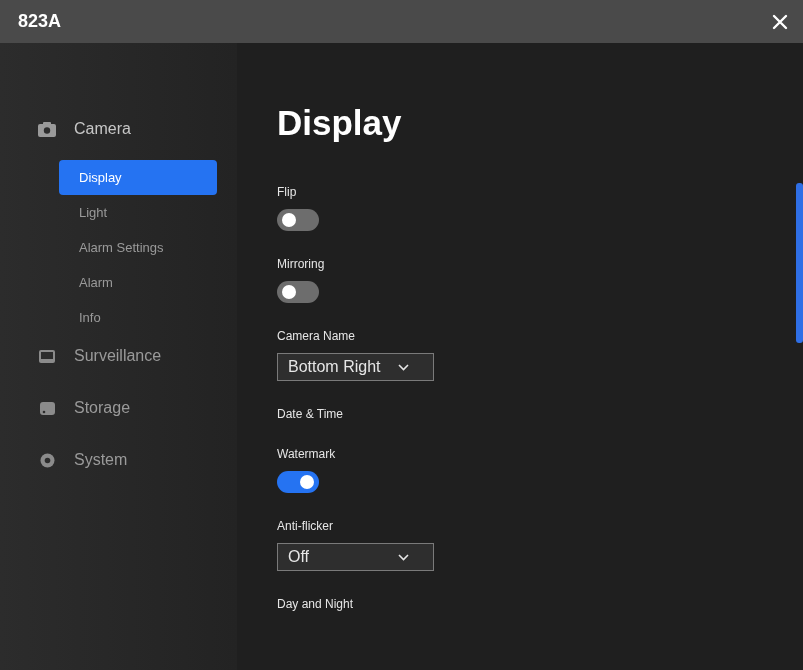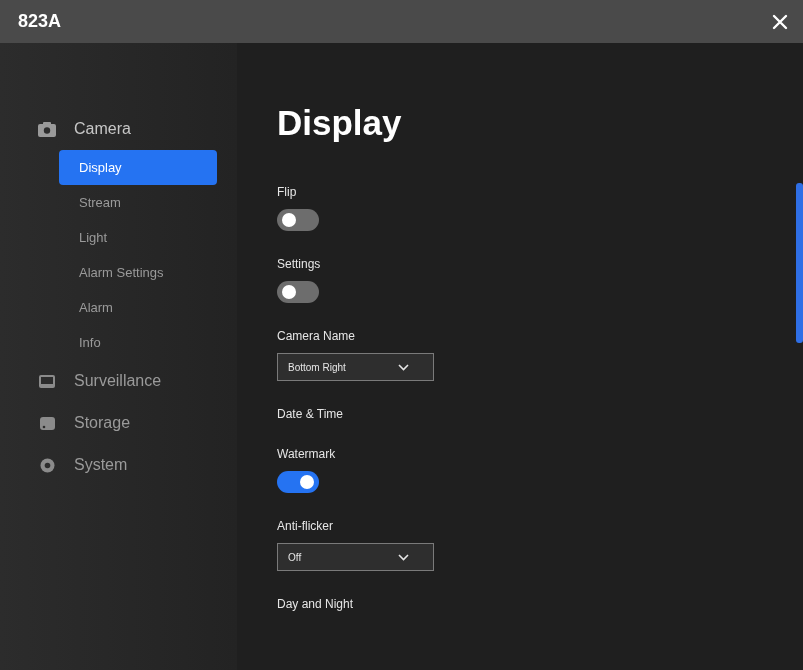--- a/index.html
+++ b/index.html
@@ -32,21 +32,21 @@
   .sidebar {
     width: 237px;
     background: linear-gradient(to right, #2c2c2c, #232323);
     padding-top: 65px;
     color: #8b8b8b;
   }
   .side-group-head {
     display: flex;
     align-items: center;
     gap: 18px;
-    padding: 12px 0 12px 38px;
+    padding: 12px 0 22px 38px;
     font-size: 16px;
     color: #9a9a9a;
     cursor: pointer;
   }
   .side-group-head.active-head { color: #c7c7c7; }
   .side-group-head .icon { width: 18px; height:18px; display:flex; align-items:center; justify-content:center; }
   .side-sub {
     display: block;
     font-size: 13px;
     color: #9a9a9a;
@@ -86,21 +86,21 @@
     width: 14px; height: 14px; border-radius: 50%;
     background: #fff; position: absolute; top: 4px;
   }
   .toggle-off .knob { left: 5px; }
   .toggle-on  .knob { right: 5px; }
   .select {
     width: 157px; height: 28px;
     background: #2e2e2e;
     border: 1px solid #7a7a7a;
     color: #e6e6e6;
-    font-size: 10px;
+    font-size: 16px;
     display: flex; align-items: center; justify-content: space-between;
     padding: 0 24px 0 10px;
     cursor: pointer;
   }
   .select .chev svg { display:block; }
   .scroll-indicator {
     position: absolute;
     right: 0; top: 140px;
     width: 7px; height: 160px;
     background: #2f6fe6;
@@ -127,21 +127,20 @@
         <svg width="18" height="15" viewBox="0 0 18 15">
             <rect x="0" y="2" width="18" height="13" rx="2" fill="#9a9a9a"></rect>
             <rect x="5" y="0" width="8" height="3" rx="1" fill="#9a9a9a"></rect>
             <circle cx="9" cy="8.5" r="3.2" fill="#2c2c2c"></circle>
           </svg>
       </span>
       <span>Camera</span>
     </div>
 
     <div class="side-sub selected"><span>Display</span></div>
-    <div class="side-sub"><span>Stream</span></div>
     <div class="side-sub"><span>Light</span></div>
     <div class="side-sub"><span>Alarm Settings</span></div>
     <div class="side-sub"><span>Alarm</span></div>
     <div class="side-sub"><span>Info</span></div>
 
     <div class="side-group-head">
       <span class="icon">
         <svg width="18" height="15" viewBox="0 0 18 15">
             <rect x="1" y="1" width="16" height="13" rx="2" fill="#8b8b8b"></rect>
             <rect x="3" y="3" width="12" height="7" fill="#2c2c2c"></rect>
@@ -176,21 +175,21 @@
     <div class="page-title">Display</div>
 
     <div class="field">
       <div class="field-label">Flip</div>
       <div class="toggle toggle-off">
           <div class="knob"></div>
         </div>
     </div>
 
     <div class="field">
-      <div class="field-label">Settings</div>
+      <div class="field-label">Mirroring</div>
       <div class="toggle toggle-off">
           <div class="knob"></div>
         </div>
     </div>
 
     <div class="field">
       <div class="field-label">Camera Name</div>
       <div class="select">
         <span>Bottom Right</span>
         <span class="chev">

